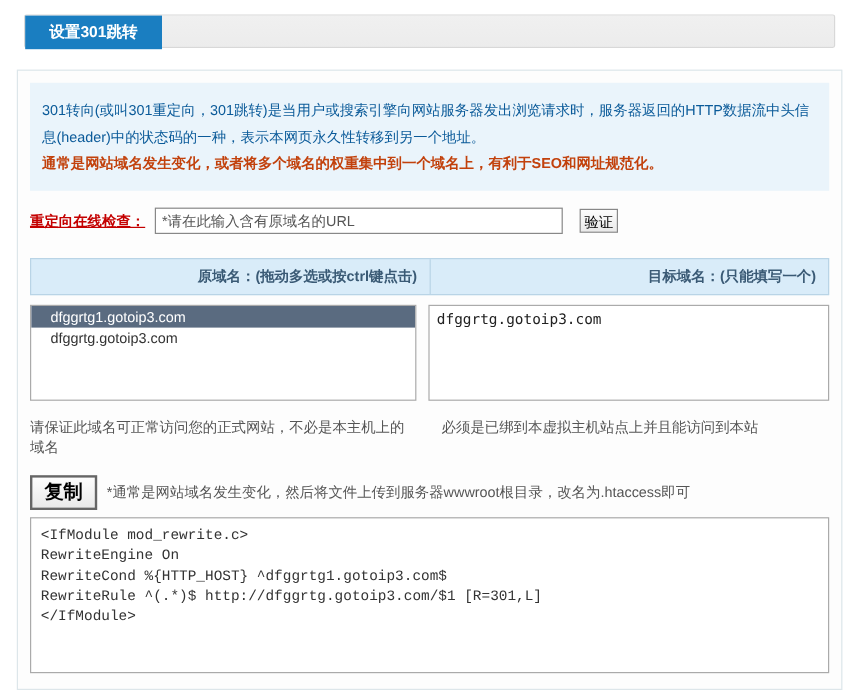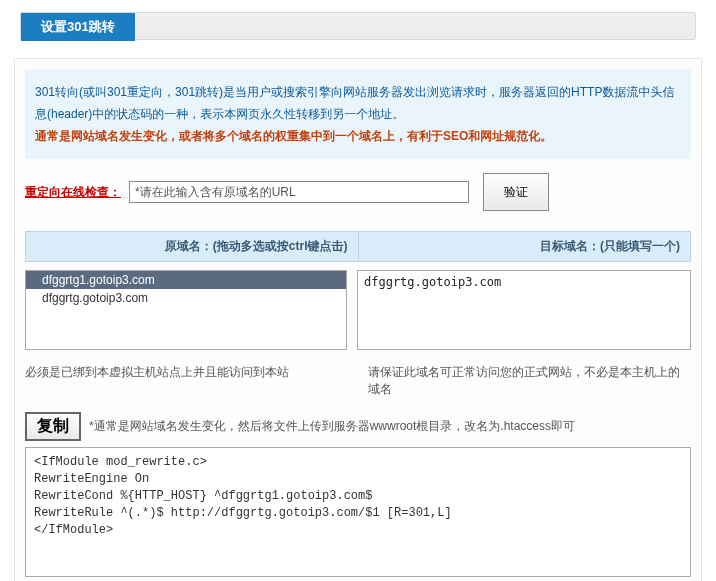--- a/index.html
+++ b/index.html
@@ -61,24 +61,24 @@
       border: 1px solid #888;
       padding: 3px 5px;
       font-size: 12px;
       color: #555;
       height: 22px;
     }
     .verify-btn {
       margin-left: 10px;
       border: 1px solid #888;
       background: linear-gradient(#fdfdfd,#e9e9e9);
-      padding: 2px 20px;
+      padding: 2px 3px;
       font-size: 12px;
       cursor: pointer;
-      height: 38px;
+      height: 20px;
     }
     .two-col-header {
       display: flex;
       margin: 0 10px;
       border: 1px solid #b9d4e6;
       background: #d9ecf9;
       text-align: right;
     }
     .two-col-header > div {
       flex: 1;
@@ -187,22 +187,22 @@
 
   <div class="two-col-body">
     <div class="domain-list" id="source-list">
         <div class="item selected">dfggrtg1.gotoip3.com</div>
         <div class="item">dfggrtg.gotoip3.com</div>
       </div>
     <textarea class="target-input" style="">dfggrtg.gotoip3.com</textarea>
   </div>
 
   <div class="two-col-note">
+    <div>请保证此域名可正常访问您的正式网站，不必是本主机上的域名</div>
     <div>必须是已绑到本虚拟主机站点上并且能访问到本站</div>
-    <div>请保证此域名可正常访问您的正式网站，不必是本主机上的域名</div>
   </div>
 
   <div class="copy-row">
     <button class="copy-btn">复制</button>
     <span class="copy-note">*通常是网站域名发生变化，然后将文件上传到服务器wwwroot根目录，改名为.htaccess即可</span>
   </div>
 
   <textarea class="code-area" style="">&lt;IfModule mod_rewrite.c&gt;
 RewriteEngine On
 RewriteCond %{HTTP_HOST} ^dfggrtg1.gotoip3.com$

